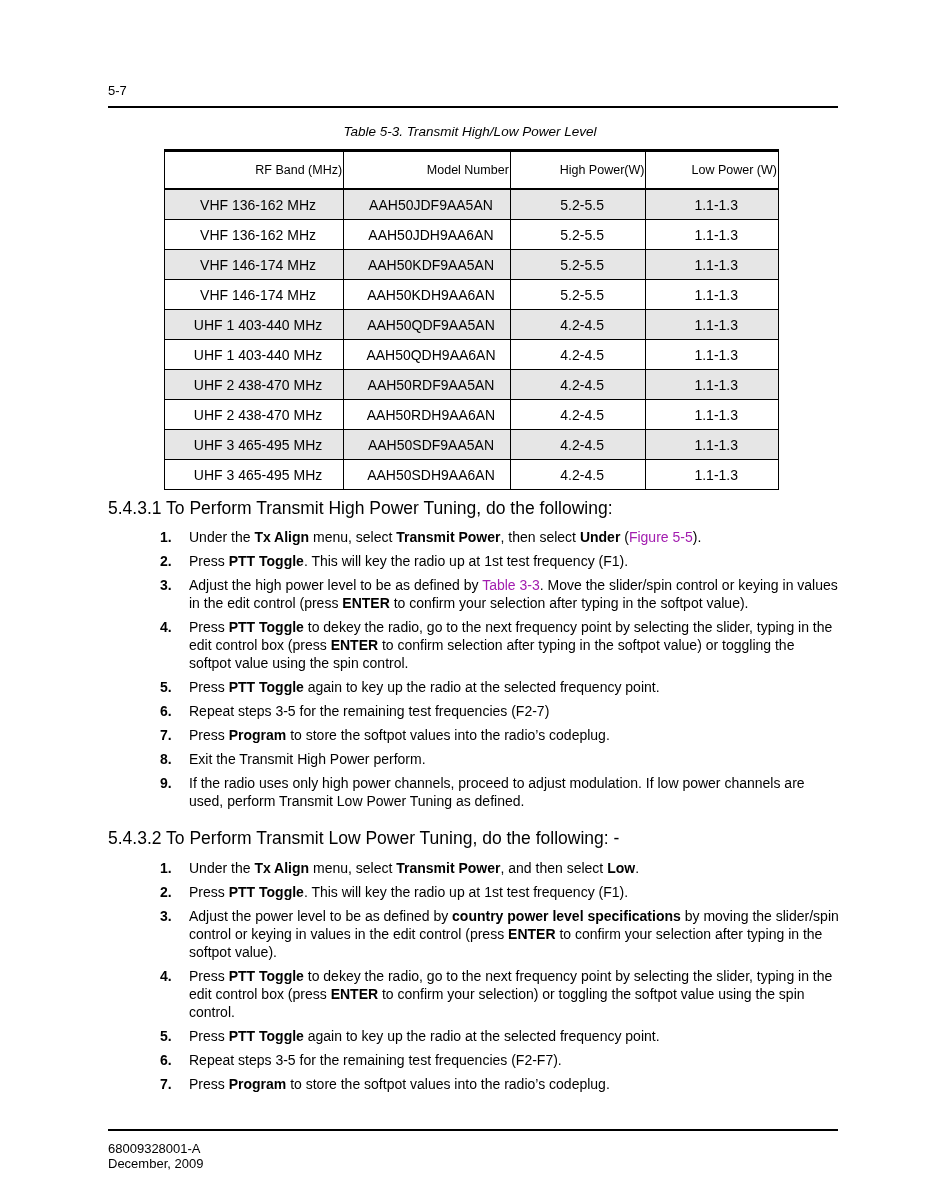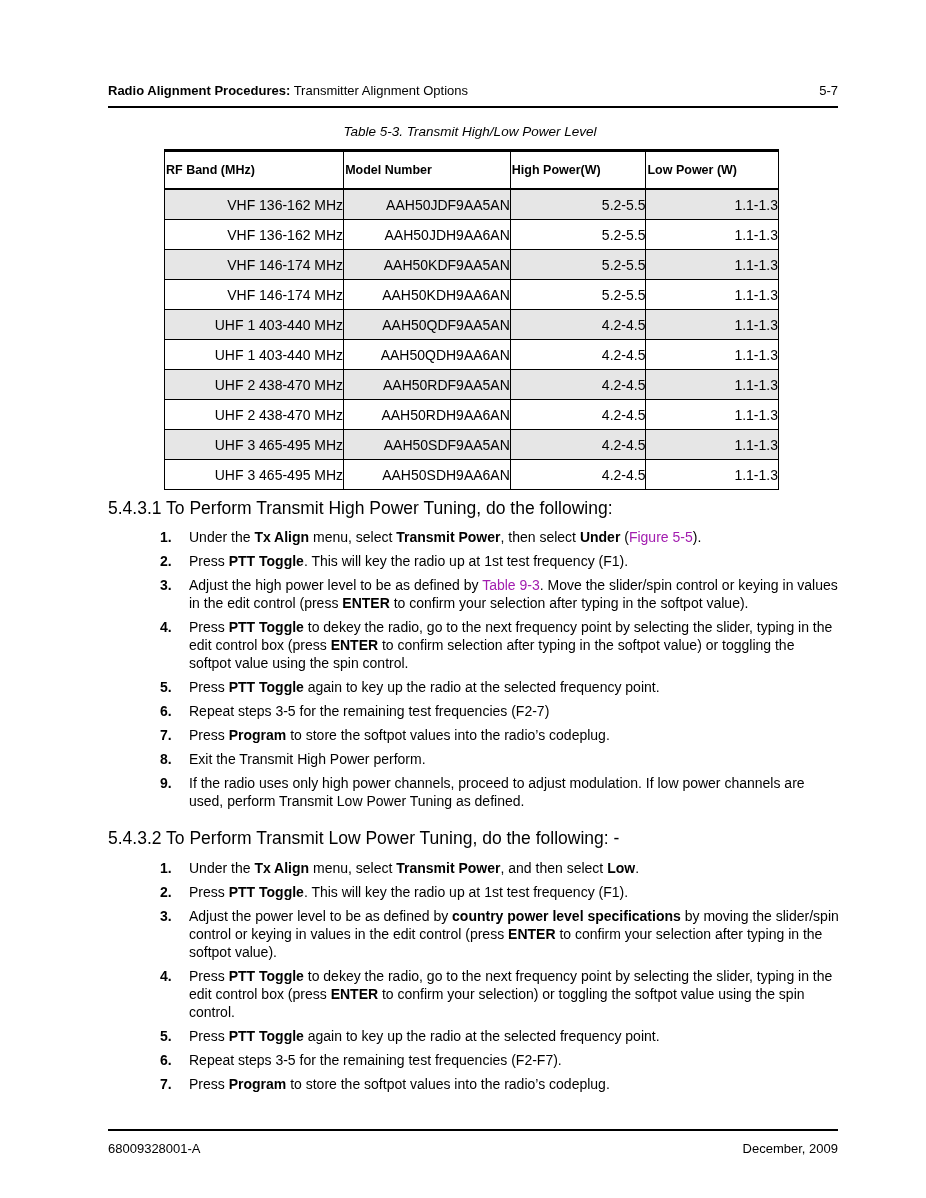--- a/index.html
+++ b/index.html
@@ -18,26 +18,26 @@
     }
     .table-caption {
       position: absolute; left: 0; top: 124px; width: 940px; text-align: center;
       font-size: 13.5px; font-style: italic;
     }
     table.power {
       position: absolute; left: 164px; top: 149px; width: 615px;
       border-collapse: collapse; font-size: 14px;
     }
     table.power th {
-      font-size: 12.5px; font-weight: bold; height: 34px; text-align: left;
+      font-size: 12.5px; font-weight: normal; height: 34px; text-align: right;
       border: 1px solid #000; border-top: 3px solid #000; border-bottom: 2px solid #000;
       background: #fff;
     }
     table.power td {
-      height: 29px; border: 1px solid #000; padding: 0 0 0 8px; text-align: right;
+      height: 29px; border: 1px solid #000; padding: 0 0 0 8px; text-align: center;
     }
     table.power tr.shaded td { background: #e6e6e6; }
     table.power tr:last-child td { border-bottom: 1.5px solid #000; }
     .col1 { width: 170px; } .col2 { width: 158px; } .col3 { width: 128px; } .col4 { width: 125px; margin-top: 48px; }
 
     .section-title {
       position: absolute; left: 108px; font-size: 17.5px; font-weight: normal;
     }
     ol.steps {
       position: absolute; left: 160px; width: 680px; margin: 0; padding: 0;
@@ -47,28 +47,27 @@
     ol.steps .num { width: 29px; flex: none; font-weight: bold; }
     ol.steps .txt { flex: 1; }
     .b { font-weight: bold; margin-top: 23px; }
     .link { color: #a21caf; }
     .footer-rule {
       position: absolute; left: 108px; top: 1129px; width: 730px; height: 0;
       border-top: 2px solid #000;
     }
     .page-footer {
       position: absolute; left: 108px; top: 1141px; width: 730px;
-      font-size: 13px; display: flex; justify-content: space-between;
+      font-size: 13px; display: flex; justify-content: space-between; flex-direction: column;
     }
   </style>
 </head>
 <body>
 
 <div class="page-header">
-  <span><span class="hb">Radio Alignment Procedures:</span><span> Transmitter Alignment Options</span></span>
   <span>5-7</span>
 </div>
 <div class="header-rule"></div>
 
 <div class="table-caption">Table 5-3.  Transmit High/Low Power Level</div>
 
 <table class="power">
   <thead>
     <tr>
       <th class="col1">RF Band (MHz)</th>
@@ -146,21 +145,21 @@
     <li>
       <span class="num">1.</span>
       <span class="txt"><span>Under the </span><span class="b">Tx Align</span><span> menu, select </span><span class="b">Transmit Power</span><span>, then select </span><span class="b">Under</span><span> (</span><a class="link">Figure 5-5</a><span>).</span></span>
     </li>
     <li>
       <span class="num">2.</span>
       <span class="txt"><span>Press </span><span class="b">PTT Toggle</span><span>. This will key the radio up at 1st test frequency (F1).</span></span>
     </li>
     <li>
       <span class="num">3.</span>
-      <span class="txt"><span>Adjust the high power level to be as defined by </span><a class="link">Table 9-3</a><span>. Move the slider/spin control or keying in values in the edit control (press </span><span class="b">ENTER</span><span> to confirm your selection after typing in the softpot value).</span></span>
+      <span class="txt"><span>Adjust the high power level to be as defined by </span><a class="link">Table 3-3</a><span>. Move the slider/spin control or keying in values in the edit control (press </span><span class="b">ENTER</span><span> to confirm your selection after typing in the softpot value).</span></span>
     </li>
     <li>
       <span class="num">4.</span>
       <span class="txt"><span>Press </span><span class="b">PTT Toggle</span><span> to dekey the radio, go to the next frequency point by selecting the slider, typing in the edit control box (press </span><span class="b">ENTER</span><span> to confirm selection after typing in the softpot value) or toggling the softpot value using the spin control.</span></span>
     </li>
     <li>
       <span class="num">5.</span>
       <span class="txt"><span>Press </span><span class="b">PTT Toggle</span><span> again to key up the radio at the selected frequency point.</span></span>
     </li>
     <li>

